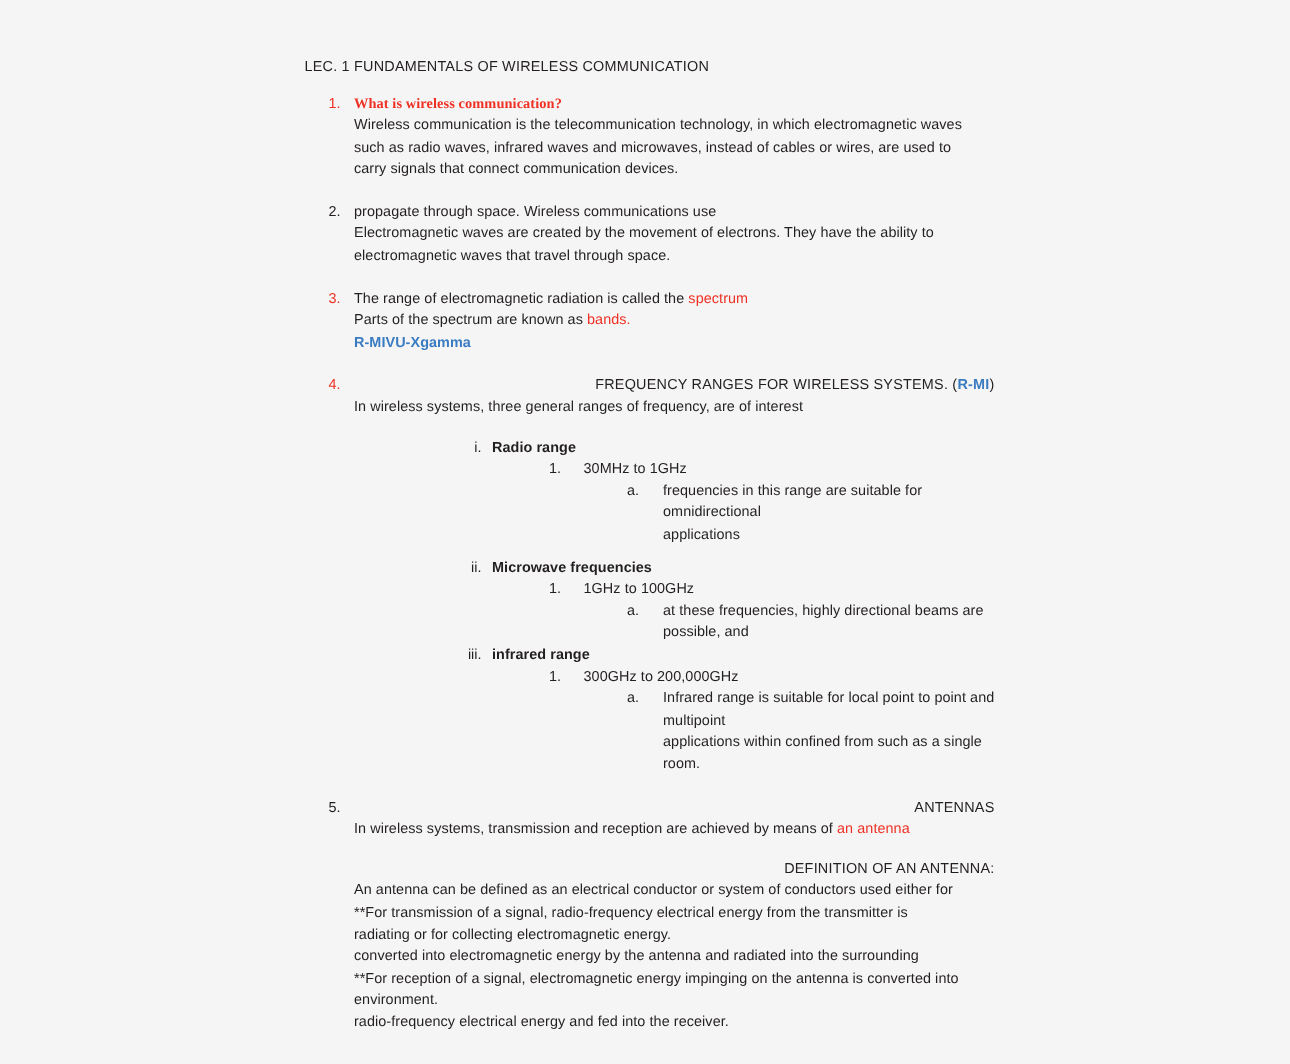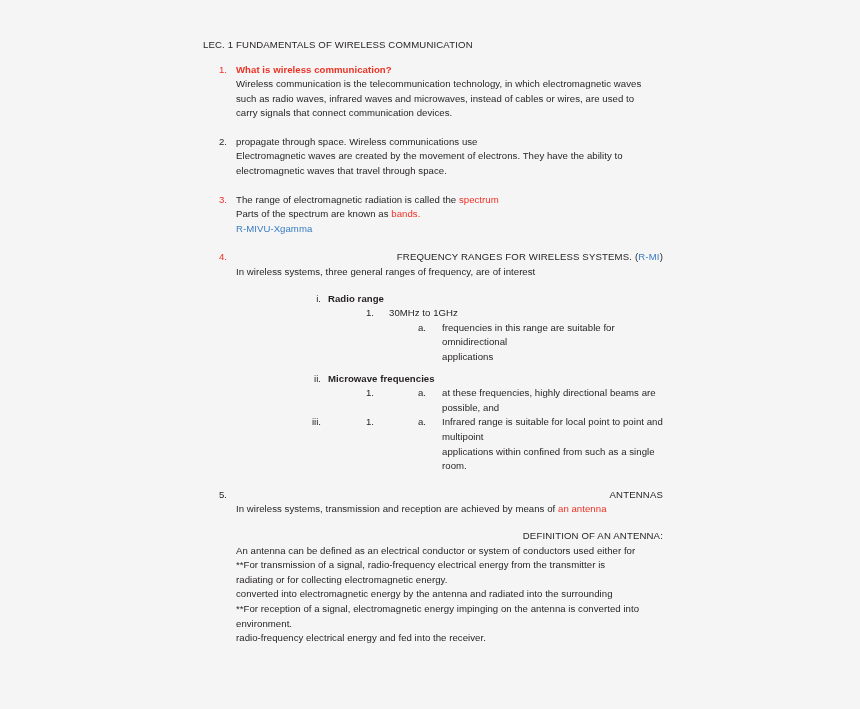--- a/index.html
+++ b/index.html
@@ -58,22 +58,22 @@
     letter-spacing: 0.05px;
     margin: 0;
     color: #231f20;
   }
   .para.head {
     letter-spacing: 0.15px;
     text-align: right;
   }
   .para.bold { font-weight: bold; }
   .red  { color: #ee3124; }
-  .blue { color: #3a7cc2; }
-  .para.red-head { color: #ee3124; font-weight: bold; }
+  .blue { color: #3a7cc2; font-weight: bold; }
+  .para.red-head { color: #ee3124; font-weight: bold; font-family: Liberation Serif, serif; }
   .spacer-sm { height: 7px; }
   .spacer-md { height: 12px; }
 
   
   ol.lvl2 {
     list-style: none;
     margin: 0;
     padding: 0;
   }
   ol.lvl2 > li {
@@ -185,35 +185,38 @@
           </li>
 
           <div class="spacer-sm"></div>
 
           <li>
             <span class="marker">ii.</span>
             <div class="para bold">Microwave frequencies</div>
             <ol class="lvl3">
               <li>
                 <span class="marker">1.</span>
+                <div class="para">1GHz to 100GHz</div>
                 <ol class="lvl4">
                   <li>
                     <span class="marker">a.</span>
                     <div class="para">at these frequencies, highly directional beams are possible, and</div>
                   </li>
                 </ol>
               </li>
             </ol>
           </li>
 
           <li>
             <span class="marker">iii.</span>
+            <div class="para bold">infrared range</div>
             <ol class="lvl3">
               <li>
                 <span class="marker">1.</span>
+                <div class="para">300GHz to 200,000GHz</div>
                 <ol class="lvl4">
                   <li>
                     <span class="marker">a.</span>
                     <div class="para">Infrared range is suitable for local point to point and multipoint</div>
                     <div class="para">applications within confined from such as a single room.</div>
                   </li>
                 </ol>
               </li>
             </ol>
           </li>

